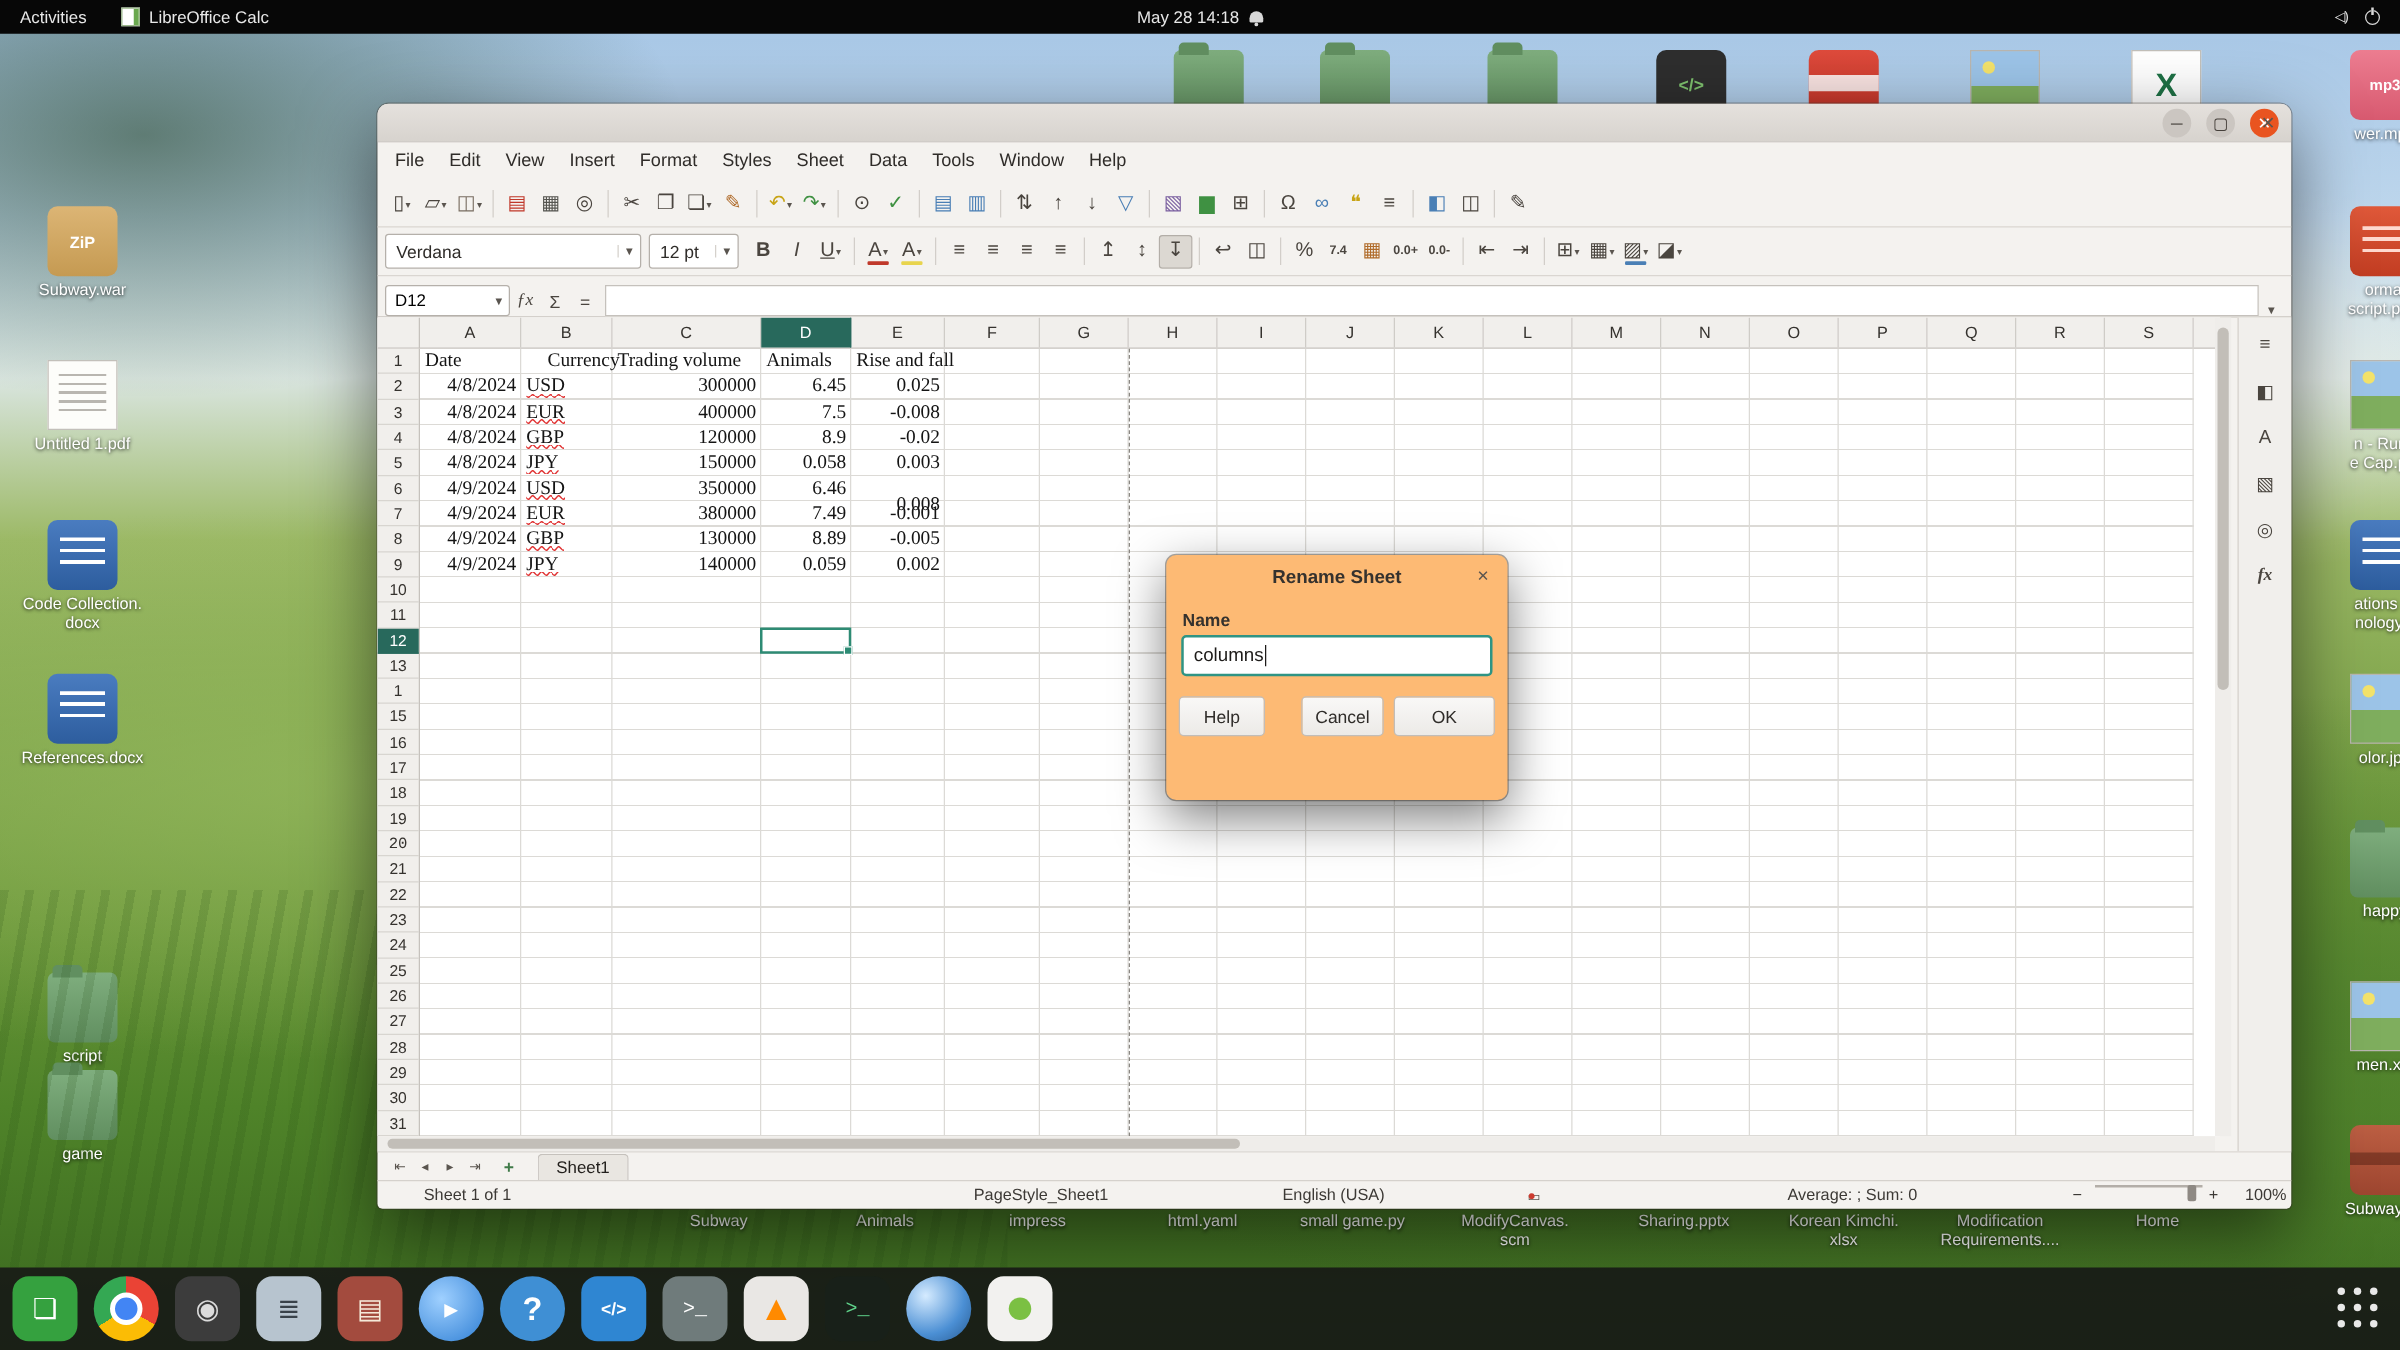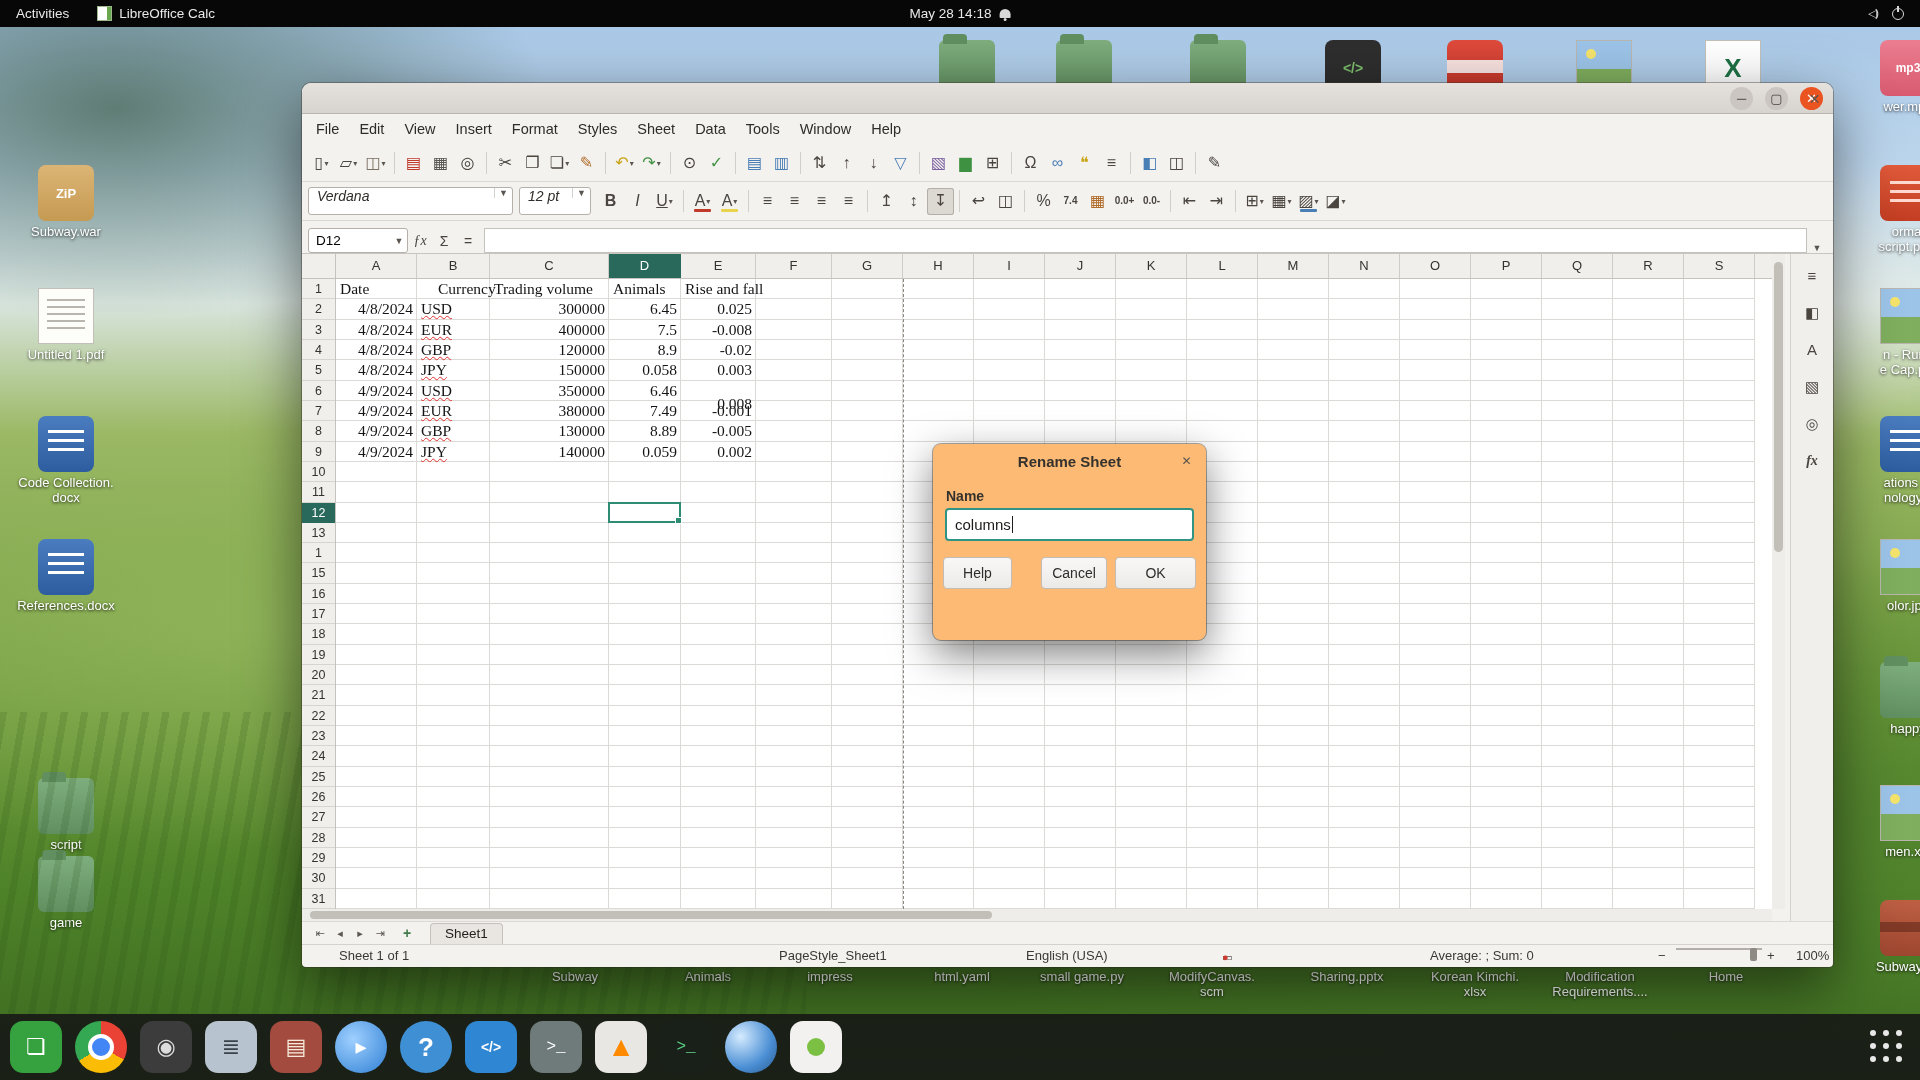--- a/index.html
+++ b/index.html
@@ -80,21 +80,21 @@
   .tbar { position:absolute; left:0; width:100%; display:flex; align-items:center; padding:0 6px; border-bottom:1px solid #dad6d1; }
   .tbar1 { top:62px; height:37px; }
   .tbar2 { top:99px; height:39px; }
   .tbtn { position:relative; min-width:27px; height:27px; border-radius:3px; display:flex; align-items:center; justify-content:center; padding:0 2px; }
   .tbtn.pressed { background:#dcd8d2; box-shadow:inset 0 0 0 1px #b3aea8; }
   .tg { font-size:16px; color:#4a453f; line-height:1; }
   .tg.sm { font-size:10px; font-weight:bold; }
   .dd { font-size:8px; color:#5a554f; margin-left:1px; }
   .tsep { width:1px; height:22px; background:#d2cec9; margin:0 5px; }
   .cbar { position:absolute; left:5px; right:5px; bottom:3px; height:3px; border-radius:1px; }
-  .combo { height:28px; background:#fff; border:1px solid #b5b0aa; border-radius:3px; display:flex; align-items:flex-start; font-size:14px; color:#2f2c29; margin-right:6px;font-style:italic; }
+  .combo { height:28px; background:#fff; border:1px solid #b5b0aa; border-radius:3px; display:flex; align-items:center; font-size:14px; color:#2f2c29; margin-right:6px; }
   .combo .val { padding:0 8px; flex:1; }
   .combo .arr { width:18px; text-align:center; border-left:1px solid #d5d1cc; font-size:9px; color:#5a554f; }
   .combo.font { width:205px; }
   .combo.size { width:72px; }
 
   .fbar { position:absolute; left:0; top:138px; width:100%; height:33px; display:flex; align-items:flex-end; padding:0 6px; border-bottom:1px solid #c9c5c0; }
   .namebox { width:100px; height:25px; background:#fff; border:1px solid #b5b0aa; border-radius:3px; display:flex; align-items:center; font-size:13.5px; }
   .namebox .val { flex:1; padding:0 7px; }
   .namebox .arr { width:16px; font-size:9px; color:#5a554f; text-align:center; }
   .fbtn { width:24px; height:24px; display:grid; place-items:center; font-size:14px; color:#4a453f; }
@@ -588,21 +588,21 @@
         <div class="rh" style="top: 182.88px; height: 20.32px; line-height: 20.32px;">10</div>
         <div class="rh" style="top: 203.2px; height: 20.32px; line-height: 20.32px;">11</div>
         <div class="rh sel" style="top: 223.52px; height: 20.32px; line-height: 20.32px;">12</div>
         <div class="rh" style="top: 243.84px; height: 20.32px; line-height: 20.32px;">13</div>
         <div class="rh" style="top: 264.16px; height: 20.32px; line-height: 20.32px;">1</div>
         <div class="rh" style="top: 284.48px; height: 20.32px; line-height: 20.32px;">15</div>
         <div class="rh" style="top: 304.8px; height: 20.32px; line-height: 20.32px;">16</div>
         <div class="rh" style="top: 325.12px; height: 20.32px; line-height: 20.32px;">17</div>
         <div class="rh" style="top: 345.44px; height: 20.32px; line-height: 20.32px;">18</div>
         <div class="rh" style="top: 365.76px; height: 20.32px; line-height: 20.32px;">19</div>
-        <div class="rh" style="top: 386.08px; height: 20.32px; line-height: 20.32px;">20</div>
+        <div class="rh" style="top: 386.08px; height: 20.32px; line-height: 20.32px; font-family: Liberation Mono, monospace;">20</div>
         <div class="rh" style="top: 406.4px; height: 20.32px; line-height: 20.32px;">21</div>
         <div class="rh" style="top: 426.72px; height: 20.32px; line-height: 20.32px;">22</div>
         <div class="rh" style="top: 447.04px; height: 20.32px; line-height: 20.32px;">23</div>
         <div class="rh" style="top: 467.36px; height: 20.32px; line-height: 20.32px;">24</div>
         <div class="rh" style="top: 487.68px; height: 20.32px; line-height: 20.32px;">25</div>
         <div class="rh" style="top: 508px; height: 20.32px; line-height: 20.32px;">26</div>
         <div class="rh" style="top: 528.32px; height: 20.32px; line-height: 20.32px;">27</div>
         <div class="rh" style="top: 548.64px; height: 20.32px; line-height: 20.32px;">28</div>
         <div class="rh" style="top: 568.96px; height: 20.32px; line-height: 20.32px;">29</div>
         <div class="rh" style="top: 589.28px; height: 20.32px; line-height: 20.32px;">30</div>

